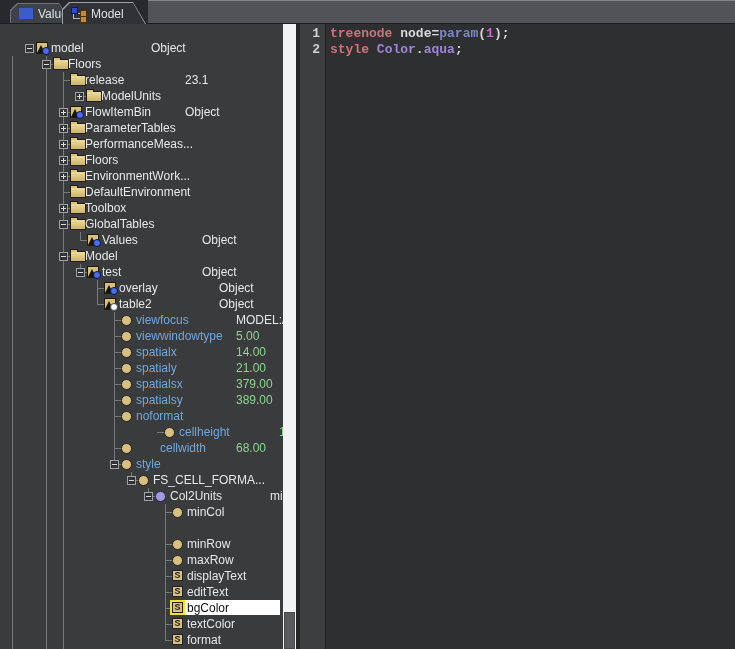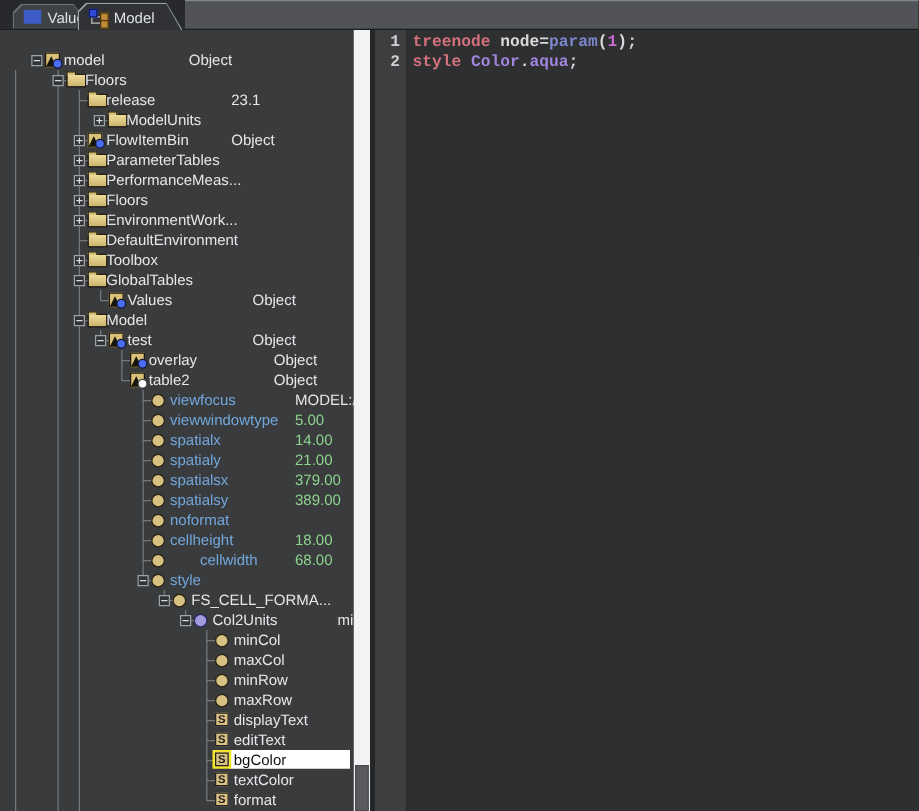--- a/index.html
+++ b/index.html
@@ -326,21 +326,21 @@
         <div class="hline" style="left: 114px; width: 9px;"></div>
         <div class="nicon icon-circle" style="left: 121px;"></div>
         <div class="tlabel blue" style="left: 136px;">spatialsy</div>
         <div class="tvalue green" style="left: 236px;">389.00</div>
       </div>
       <div class="trow" style="top: 384px;">
         <div class="hline" style="left: 114px; width: 9px;"></div>
         <div class="nicon icon-circle" style="left: 121px;"></div>
         <div class="tlabel blue" style="left: 136px;">noformat</div>
       </div>
-      <div class="trow" style="top: 400px;">
+      <div class="trow" style="top: 400px; margin-left: 43px;">
         <div class="hline" style="left: 114px; width: 9px;"></div>
         <div class="nicon icon-circle" style="left: 121px;"></div>
         <div class="tlabel blue" style="left: 136px;">cellheight</div>
         <div class="tvalue green" style="left: 236px;">18.00</div>
       </div>
       <div class="trow" style="top: 416px;">
         <div class="hline" style="left: 114px; width: 9px;"></div>
         <div class="nicon icon-circle" style="left: 121px;"></div>
         <div class="tlabel blue" style="left: 136px; margin-left: 24px;">cellwidth</div>
         <div class="tvalue green" style="left: 236px;">68.00</div>
@@ -367,25 +367,20 @@
           <div class="h"></div>
         </div>
         <div class="nicon icon-circle purple" style="left: 155px;"></div>
         <div class="tlabel" style="left: 170px;">Col2Units</div>
         <div class="tvalue" style="left: 270px;">min</div>
       </div>
       <div class="trow" style="top: 480px;">
         <div class="hline" style="left: 165px; width: 9px;"></div>
         <div class="nicon icon-circle" style="left: 172px;"></div>
         <div class="tlabel" style="left: 187px;">minCol</div>
-      </div>
-      <div class="trow" style="top: 496px;">
-        <div class="hline" style="left: 165px; width: 9px;"></div>
-        <div class="nicon icon-circle" style="left: 172px;"></div>
-        <div class="tlabel" style="left: 187px;">maxCol</div>
       </div>
       <div class="trow" style="top: 512px;">
         <div class="hline" style="left: 165px; width: 9px;"></div>
         <div class="nicon icon-circle" style="left: 172px;"></div>
         <div class="tlabel" style="left: 187px;">minRow</div>
       </div>
       <div class="trow" style="top: 528px;">
         <div class="hline" style="left: 165px; width: 9px;"></div>
         <div class="nicon icon-circle" style="left: 172px;"></div>
         <div class="tlabel" style="left: 187px;">maxRow</div>

